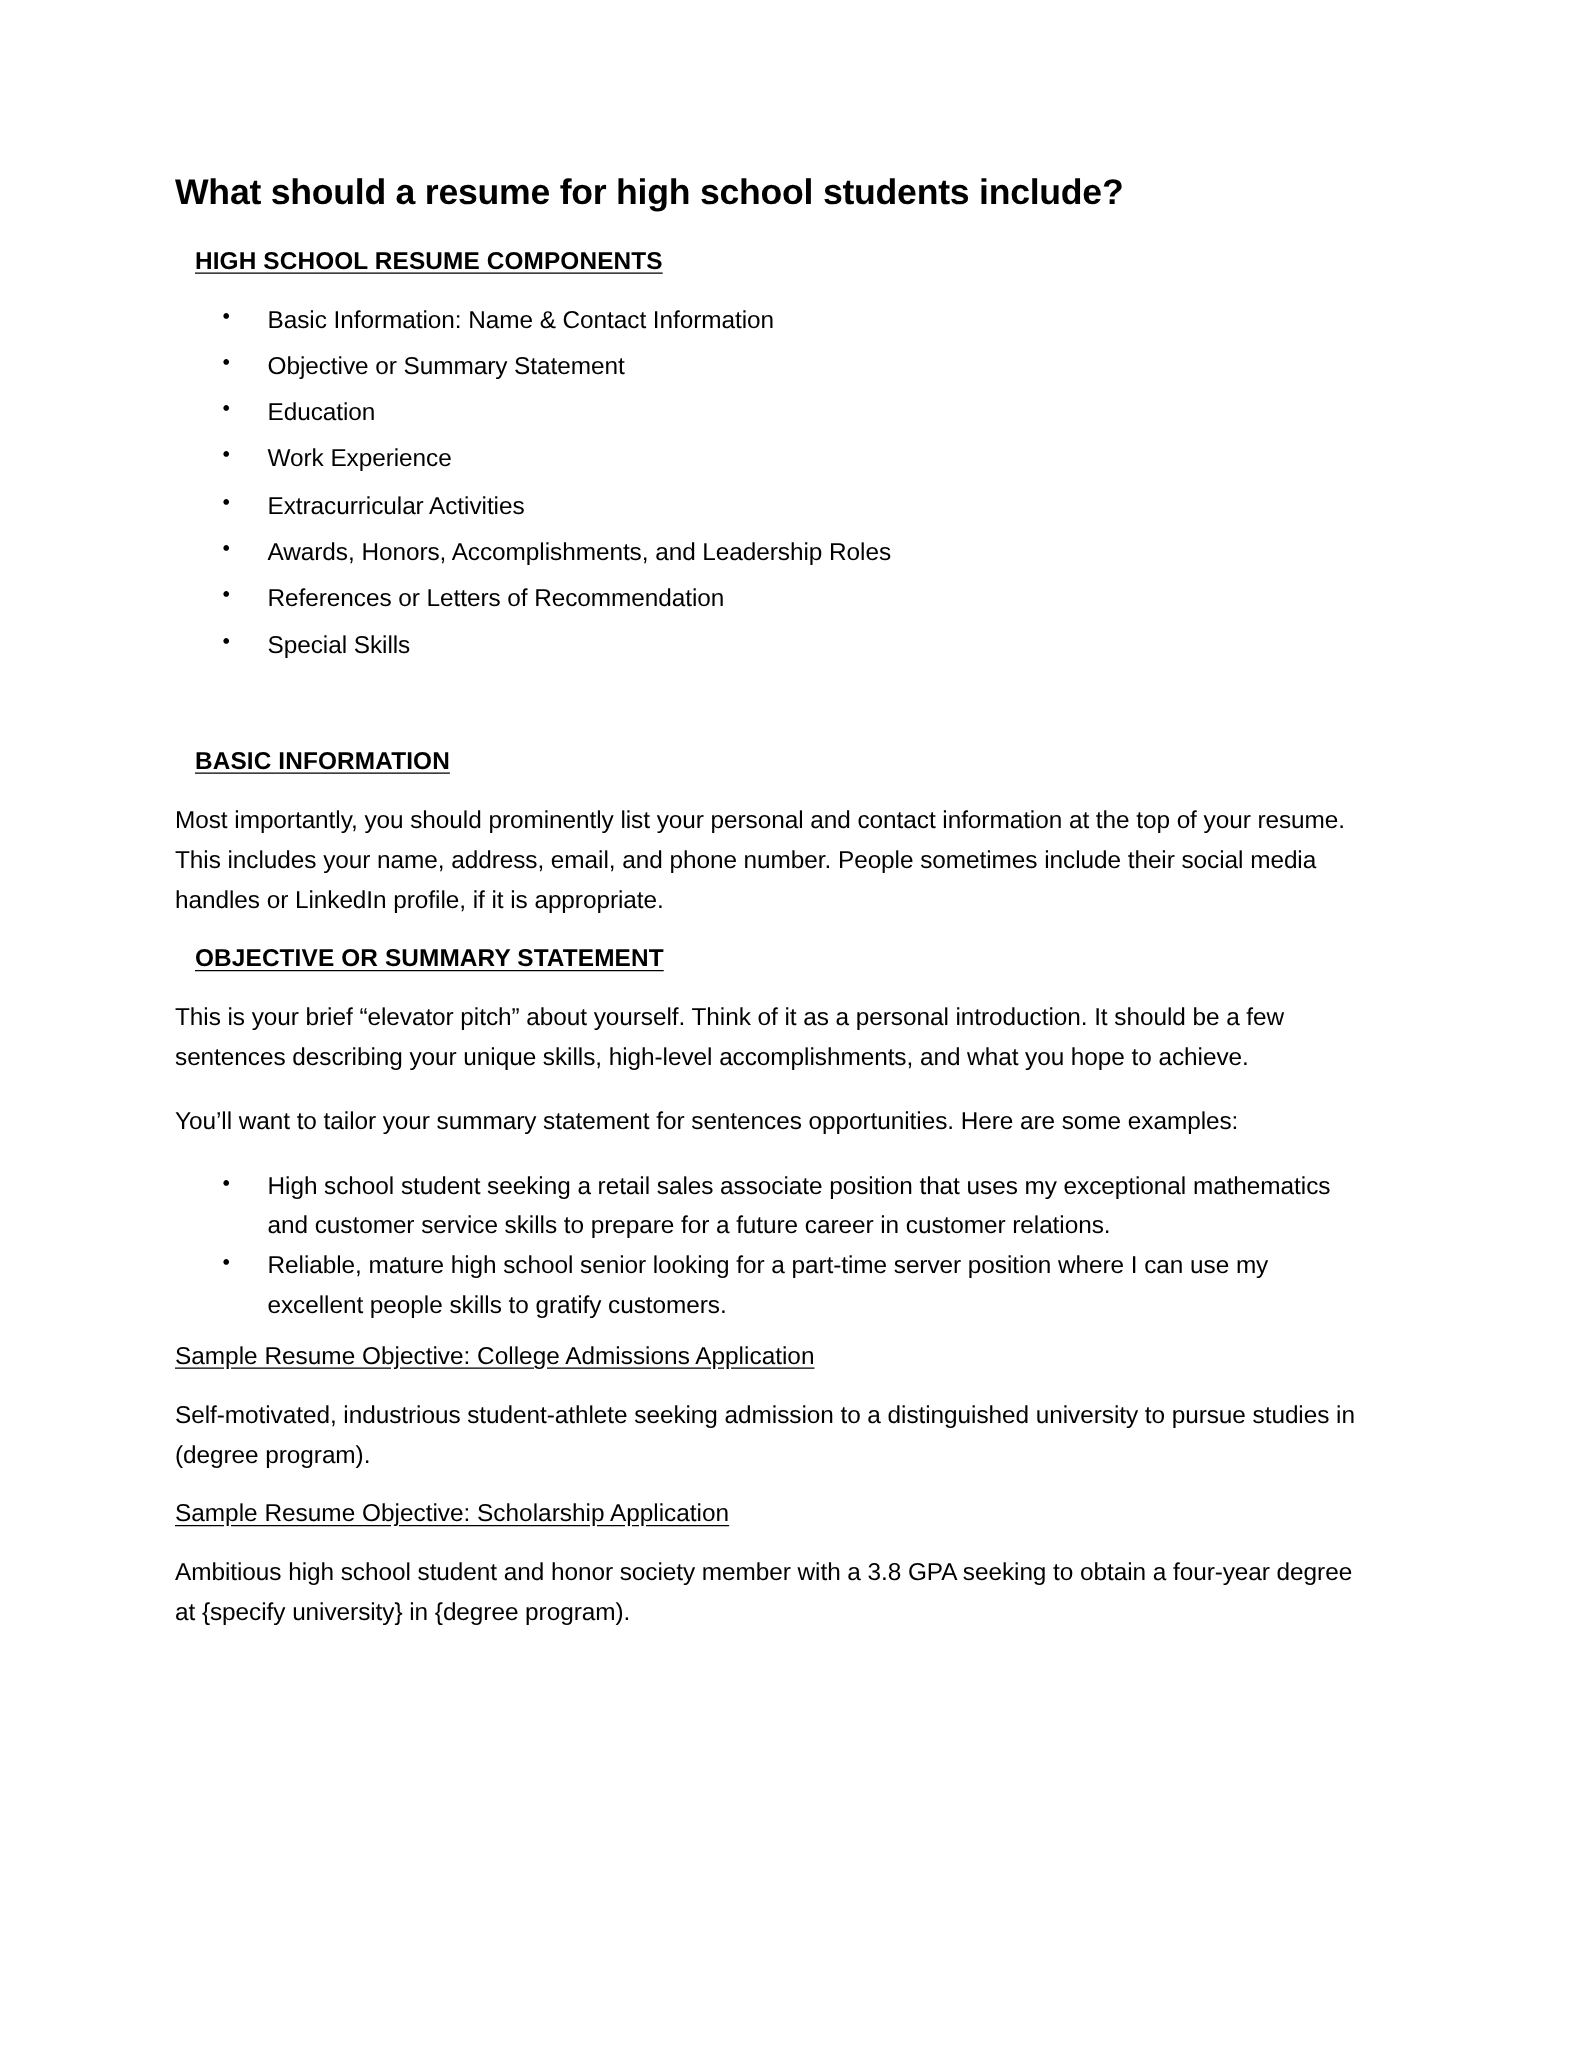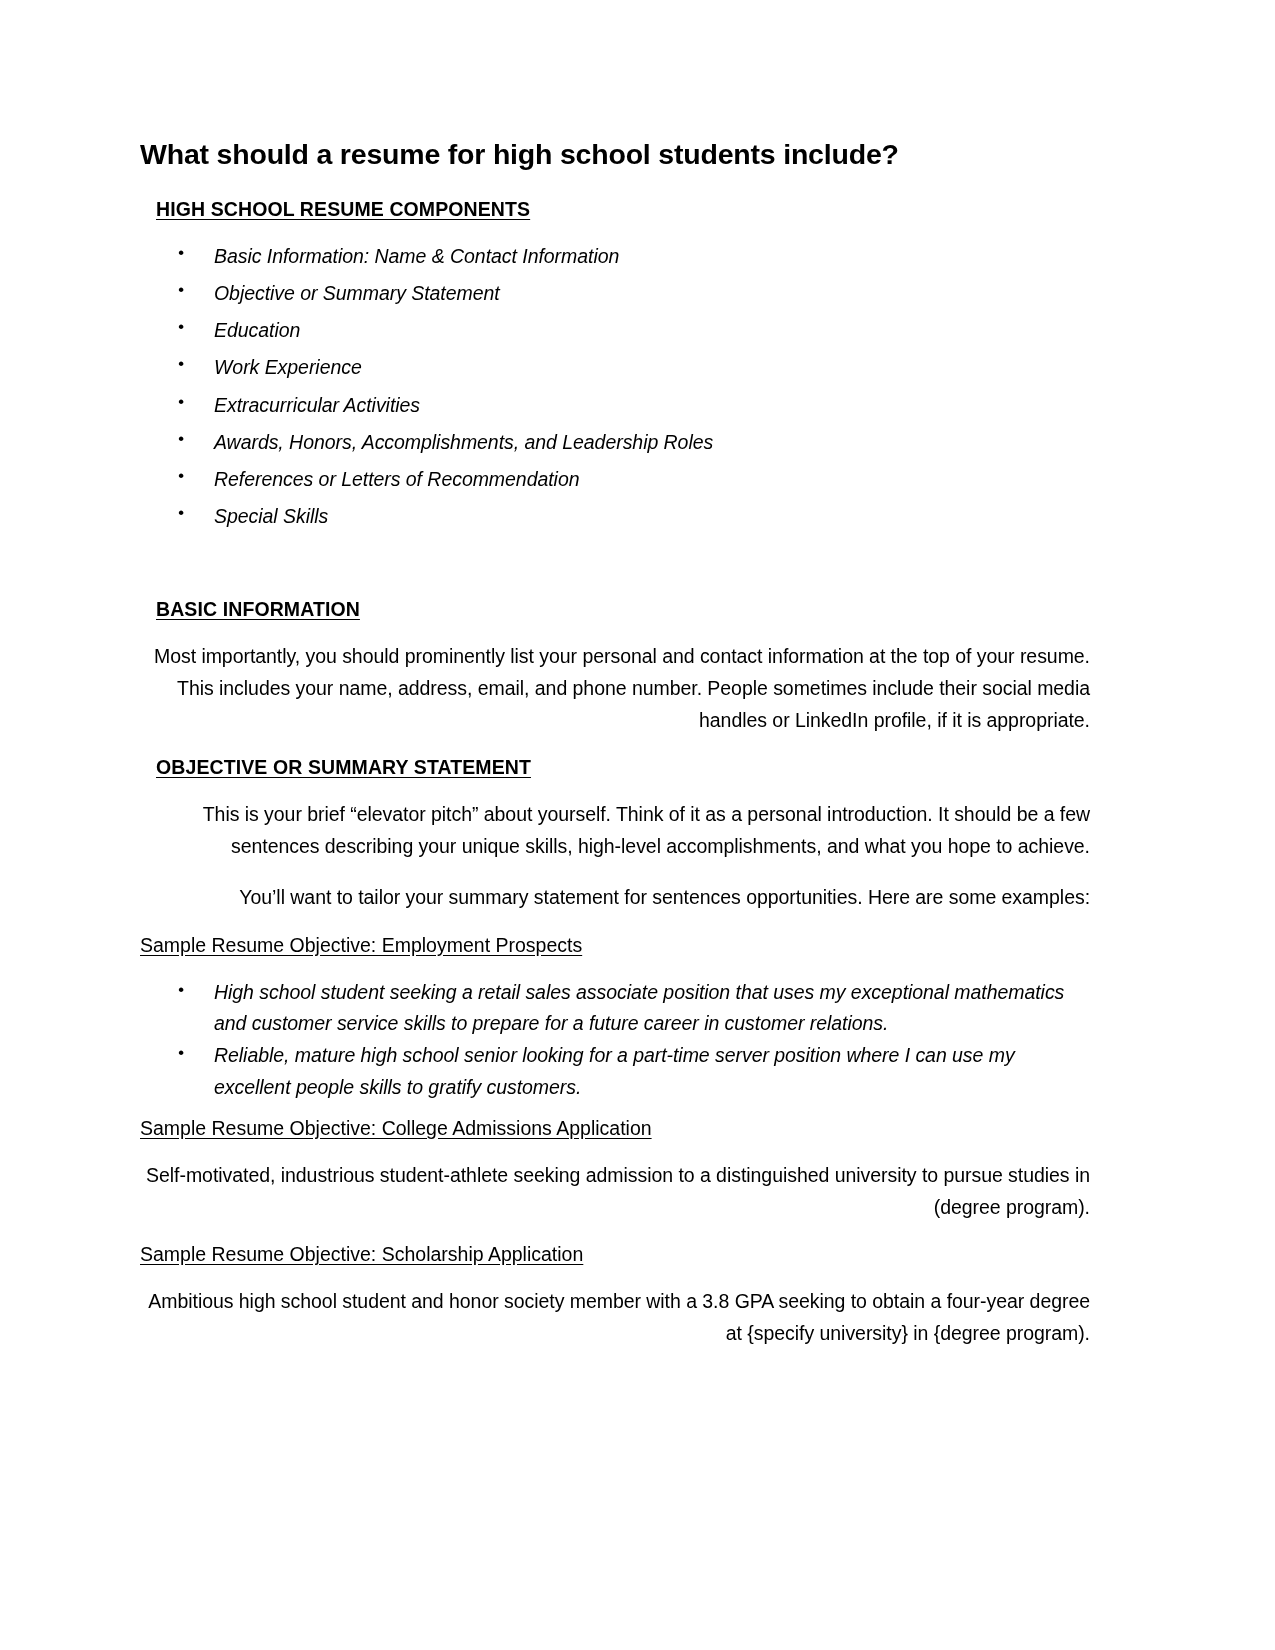--- a/index.html
+++ b/index.html
@@ -43,35 +43,33 @@
     font-weight: normal;
     text-decoration: underline;
     text-underline-offset: 3px;
     margin: 0 0 20px 0;
   }
   p.body-text {
     font-size: 19.5px;
     line-height: 1.62;
     margin: 0 0 20px 0;
     letter-spacing: -0.05px;
-    text-align: right;
   }
   ul.bullets {
     list-style: none;
     margin: 0;
     padding: 0;
   }
   ul.bullets li {
     position: relative;
     font-size: 19.5px;
     line-height: 1.55;
     padding-left: 74px;
     margin-bottom: 8px;
     letter-spacing: -0.05px;
-    font-style: italic;
   }
   ul.bullets li::before {
     content: "\2022";
     position: absolute;
     left: 38px;
     top: -1px;
     font-size: 17px;
   }
   ul.bullets.tight li {
     margin-bottom: 0;
@@ -108,21 +106,20 @@
   <h2 class="section-heading">BASIC INFORMATION</h2>
 
   <p class="body-text">Most importantly, you should prominently list your personal and contact information at the top of your resume. This includes your name, address, email, and phone number. People sometimes include their social media handles or LinkedIn profile, if it is appropriate.</p>
 
   <h2 class="section-heading">OBJECTIVE OR SUMMARY STATEMENT</h2>
 
   <p class="body-text">This is your brief “elevator pitch” about yourself. Think of it as a personal introduction. It should be a few sentences describing your unique skills, high-level accomplishments, and what you hope to achieve.</p>
 
   <p class="body-text">You’ll want to tailor your summary statement for sentences opportunities. Here are some examples:</p>
 
-  <h3 class="sub-heading">Sample Resume Objective: Employment Prospects</h3>
 
   <ul class="bullets tight">
     <li>High school student seeking a retail sales associate position that uses my exceptional mathematics and customer service skills to prepare for a future career in customer relations.</li>
     <li>Reliable, mature high school senior looking for a part-time server position where I can use my excellent people skills to gratify customers.</li>
   </ul>
 
   <div class="gap-small"></div>
 
   <h3 class="sub-heading">Sample Resume Objective: College Admissions Application</h3>
 

